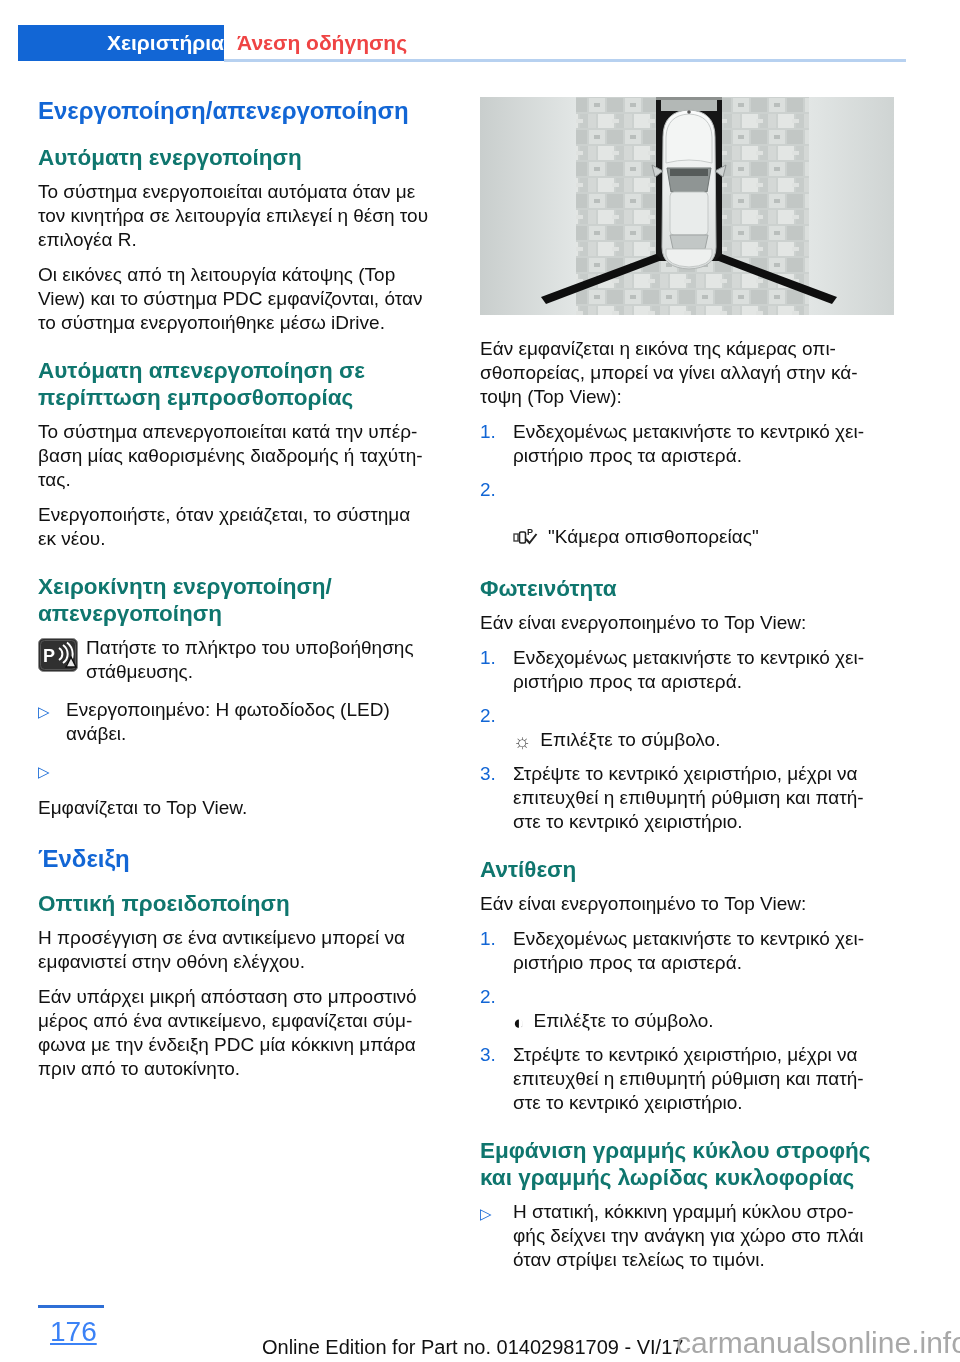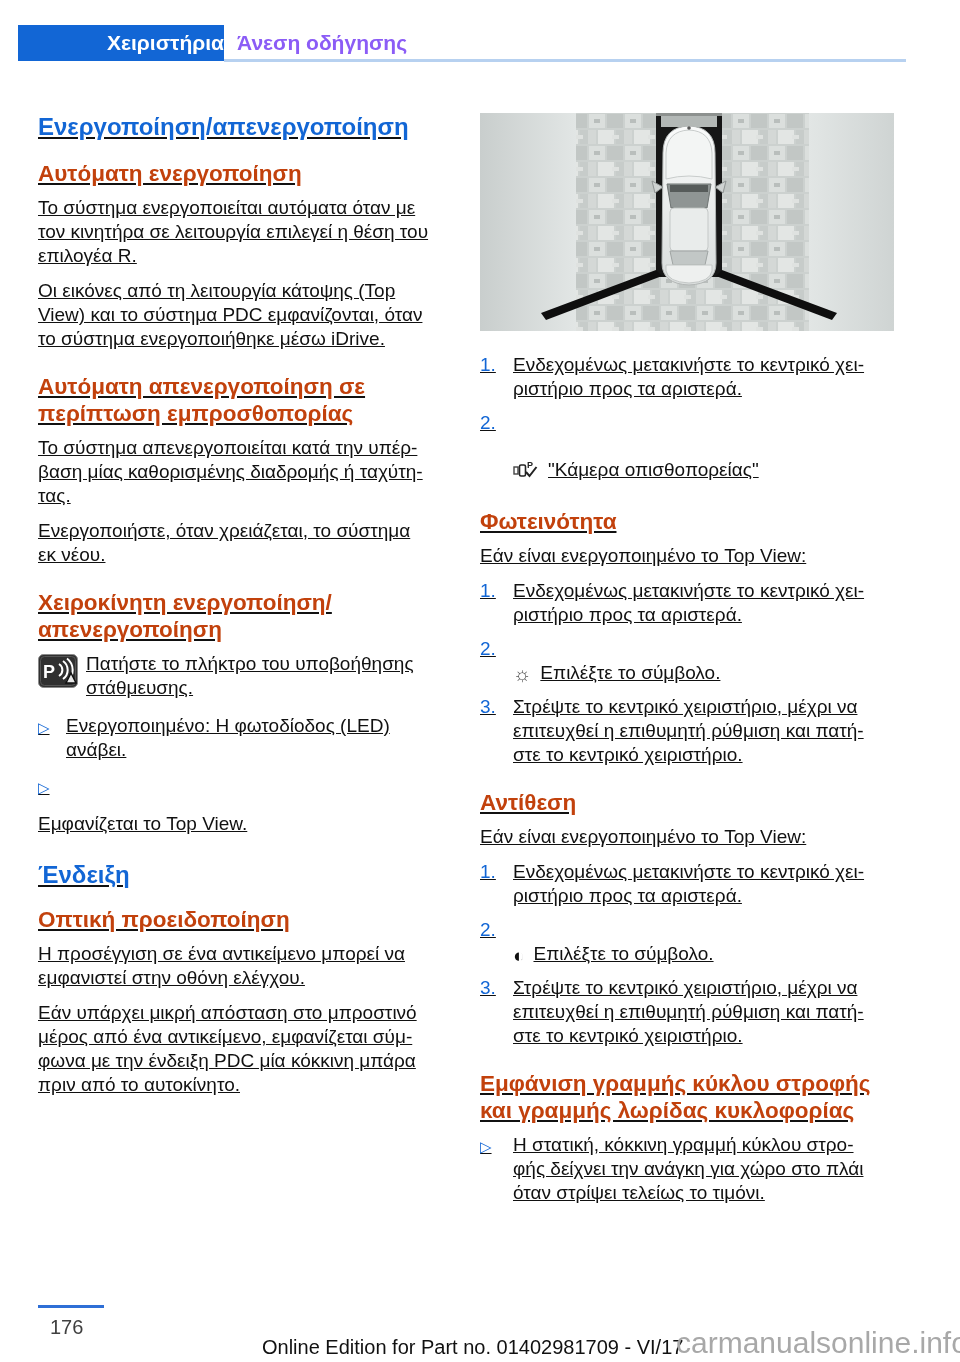--- a/index.html
+++ b/index.html
@@ -4,31 +4,31 @@
 <style>
   html,body{margin:0;padding:0;background:#fff;}
   .page{position:relative;width:960px;height:1362px;background:#ffffff;
         font-family:"Liberation Sans",sans-serif;color:#111;overflow:hidden;}
 
   
   .tab-active{position:absolute;left:18px;top:25px;width:206px;height:36px;
               background:#1266d5;color:#fff;font-size:21px;font-weight:bold;
               line-height:36px;text-align:right;box-sizing:border-box;}
   .tab-secondary{position:absolute;left:237px;top:25px;height:36px;line-height:36px;
-                 color:#8b5cf6;font-size:21px;font-weight:bold;}
+                 color:#ef4444;font-size:21px;font-weight:bold;}
   .header-rule{position:absolute;left:224px;top:59px;width:682px;height:3px;background:#b7d1f0;}
 
   
-  .col{position:absolute;top:112px;font-size:19px;line-height:24px;text-decoration:underline;}
+  .col{position:absolute;top:96px;font-size:19px;line-height:24px;}
   .col-left{left:38px;width:424px;}
   .col-right{left:480px;width:416px;}
 
   .h1{color:#1266d5;font-size:24px;line-height:30px;font-weight:bold;margin:0 0 18px 0;white-space:pre-line;}
   .h1.later{margin-top:24px;margin-bottom:16px;}
-  .h2{color:#c2410c;font-size:22.5px;line-height:27px;font-weight:bold;margin:22px 0 9px 0;white-space:pre-line;}
+  .h2{color:#0f766e;font-size:22.5px;line-height:27px;font-weight:bold;margin:22px 0 9px 0;white-space:pre-line;}
   .h2.first{margin-top:0;}
   .p{margin:0 0 11px 0;white-space:pre-line;}
 
   
   .icon-row{display:flex;align-items:flex-start;margin:4px 0 14px 0;}
   .icon-row .btn-icon{flex:0 0 auto;margin-right:8px;margin-top:2px;}
   .icon-row .p{margin:0;}
 
   
   .bullet{display:flex;margin:0 0 12px 0;}
@@ -43,21 +43,21 @@
   .inline-icon{display:inline-block;color:#555;font-size:20px;line-height:20px;
                vertical-align:-2px;margin-right:9px;}
   .inline-icon.contrast{color:#111;font-size:19px;}
   .idrive-icon{display:inline-block;vertical-align:-4px;margin-right:8px;}
 
   
   .photo{width:414px;height:218px;margin:1px 0 16px 0;}
 
   
   .foot-line{position:absolute;left:38px;top:1305px;width:66px;height:3px;background:#2e6fd6;}
-  .page-number{position:absolute;left:50px;top:1316px;font-size:20px;color:#404040;}
+  .page-number{position:absolute;left:50px;top:1316px;font-size:28px;color:#3b82f6;text-decoration:underline;}
   .edition{position:absolute;left:262px;top:1336px;font-size:20px;color:#111;white-space:nowrap;}
   .watermark{position:absolute;left:676px;top:1326px;font-size:30px;color:#a8a8a8;white-space:nowrap;}
 </style>
 </head>
 <body>
 
 <div class="page">
 
   <div class="tab-active">Χειριστήρια</div>
   <div class="tab-secondary">Άνεση οδήγησης</div>
@@ -169,20 +169,23 @@
         <path d="M186 152 L232 152 L232 158 Q230 169 209 170 Q188 169 186 158 Z" fill="#eef0ef" stroke="#c4c8c7"></path>
         <polygon points="183,74 172,68 175,80" fill="#cfd3d2" stroke="#8f9493"></polygon>
         <polygon points="235,74 246,68 243,80" fill="#cfd3d2" stroke="#8f9493"></polygon>
         <circle cx="209" cy="15" r="1.8" fill="#555" stroke="none"></circle>
       </g>
 
       <polygon points="176,157 182,163 66,207 61,200" fill="#0e0e0e"></polygon>
       <polygon points="242,157 236,163 352,207 357,200" fill="#0e0e0e"></polygon>
     </svg>
 
+    <div class="p">Εάν εμφανίζεται η εικόνα της κάμερας οπι-
+σθοπορείας, μπορεί να γίνει αλλαγή στην κά-
+τοψη (Top View):</div>
 
     <div class="step">
       <span class="num">1.</span>
       <span class="stext">Ενδεχομένως μετακινήστε το κεντρικό χει-
 ριστήριο προς τα αριστερά.</span>
     </div>
     <div class="step">
       <span class="num">2.</span>
       <span class="stext">
         <span class="idrive-icon">

